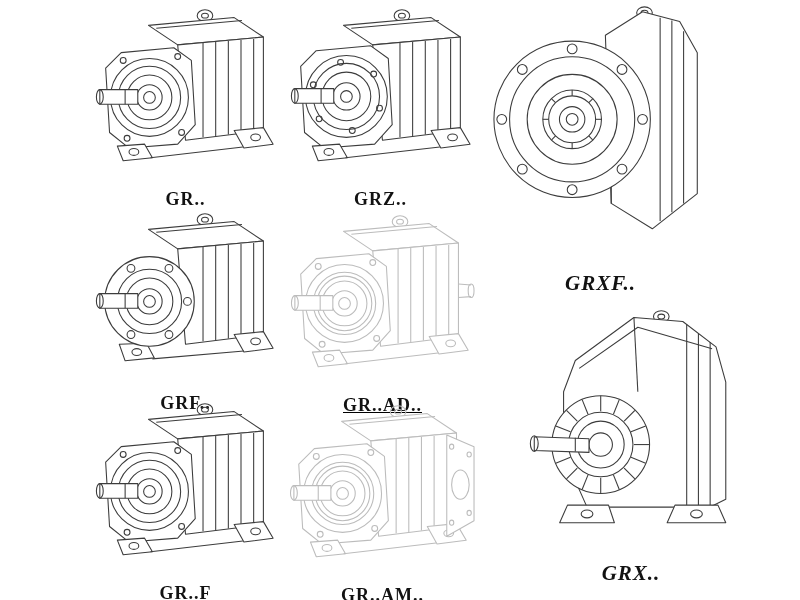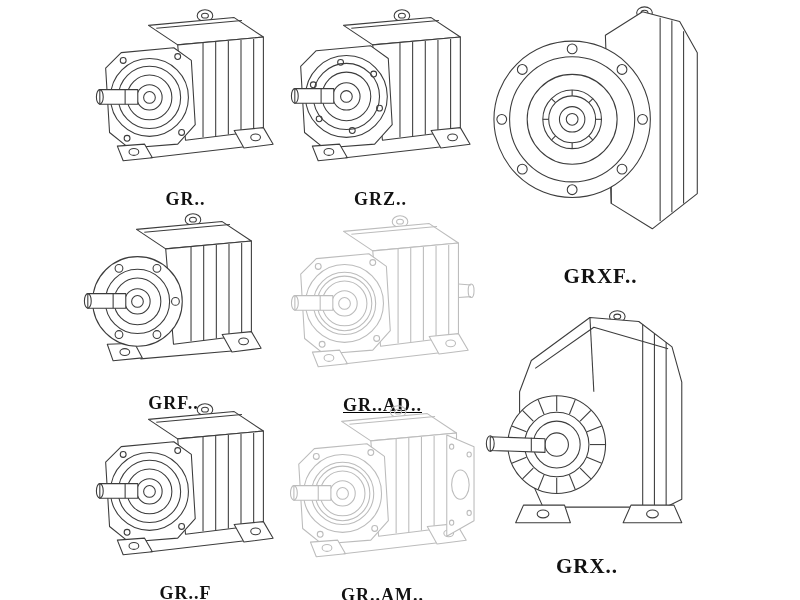--- a/index.html
+++ b/index.html
@@ -5,30 +5,30 @@
   :root { --line:#3c3c3c; --phantom:#bcbcbc; }
   * { margin:0; padding:0; box-sizing:border-box; }
   html,body { width:800px; height:600px; }
   body { background:#ffffff; font-family:"Liberation Serif", serif; position:relative; overflow:hidden; }
   .canvas { position:absolute; left:0; top:0; width:642px; height:600px; background:#ffffff; }
   .figure { position:absolute; display:flex; flex-direction:column; align-items:center; }
   .figure svg { display:block; }
   .solid g { stroke:var(--line); }
   .phantom g { stroke:var(--phantom); }
   .model-label { font-weight:bold; font-size:18px; color:#121212; letter-spacing:1px; margin-top:2px; }
-  .model-label.big { font-size:21px; margin-top:0; }
+  .model-label.big { font-size:21px; margin-top:7px;font-style:italic; }
   
   .fig-gr   { left:88px;  top:2px;   width:195px; }
   .fig-grz  { left:283px; top:2px;   width:195px;justify-content:center; }
   .fig-grxf { left:488px; top:2px;   width:225px; }
-  .fig-grf  { left:76px;  top:206px; width:195px; }
+  .fig-grf  { left:88px;  top:206px; width:195px; }
   .fig-grad { left:285px; top:208px; width:195px;text-decoration:underline; }
   .fig-grf2 { left:88px;  top:396px; width:195px; }
   .fig-gram { left:285px; top:398px; width:195px; }
-  .fig-grx  { left:472px; top:298px; width:230px; }
+  .fig-grx  { left:516px; top:298px; width:230px; }
 </style>
 </head>
 <body style="background: rgb(255, 255, 255);">
 
 <div class="canvas">
 
   <div class="figure fig-gr">
     <svg class="solid" width="195" height="185" viewBox="0 0 200 190">
       <g fill="none" stroke-width="1.1" stroke-linejoin="round">
         <ellipse cx="120" cy="14" rx="8" ry="6"></ellipse>

